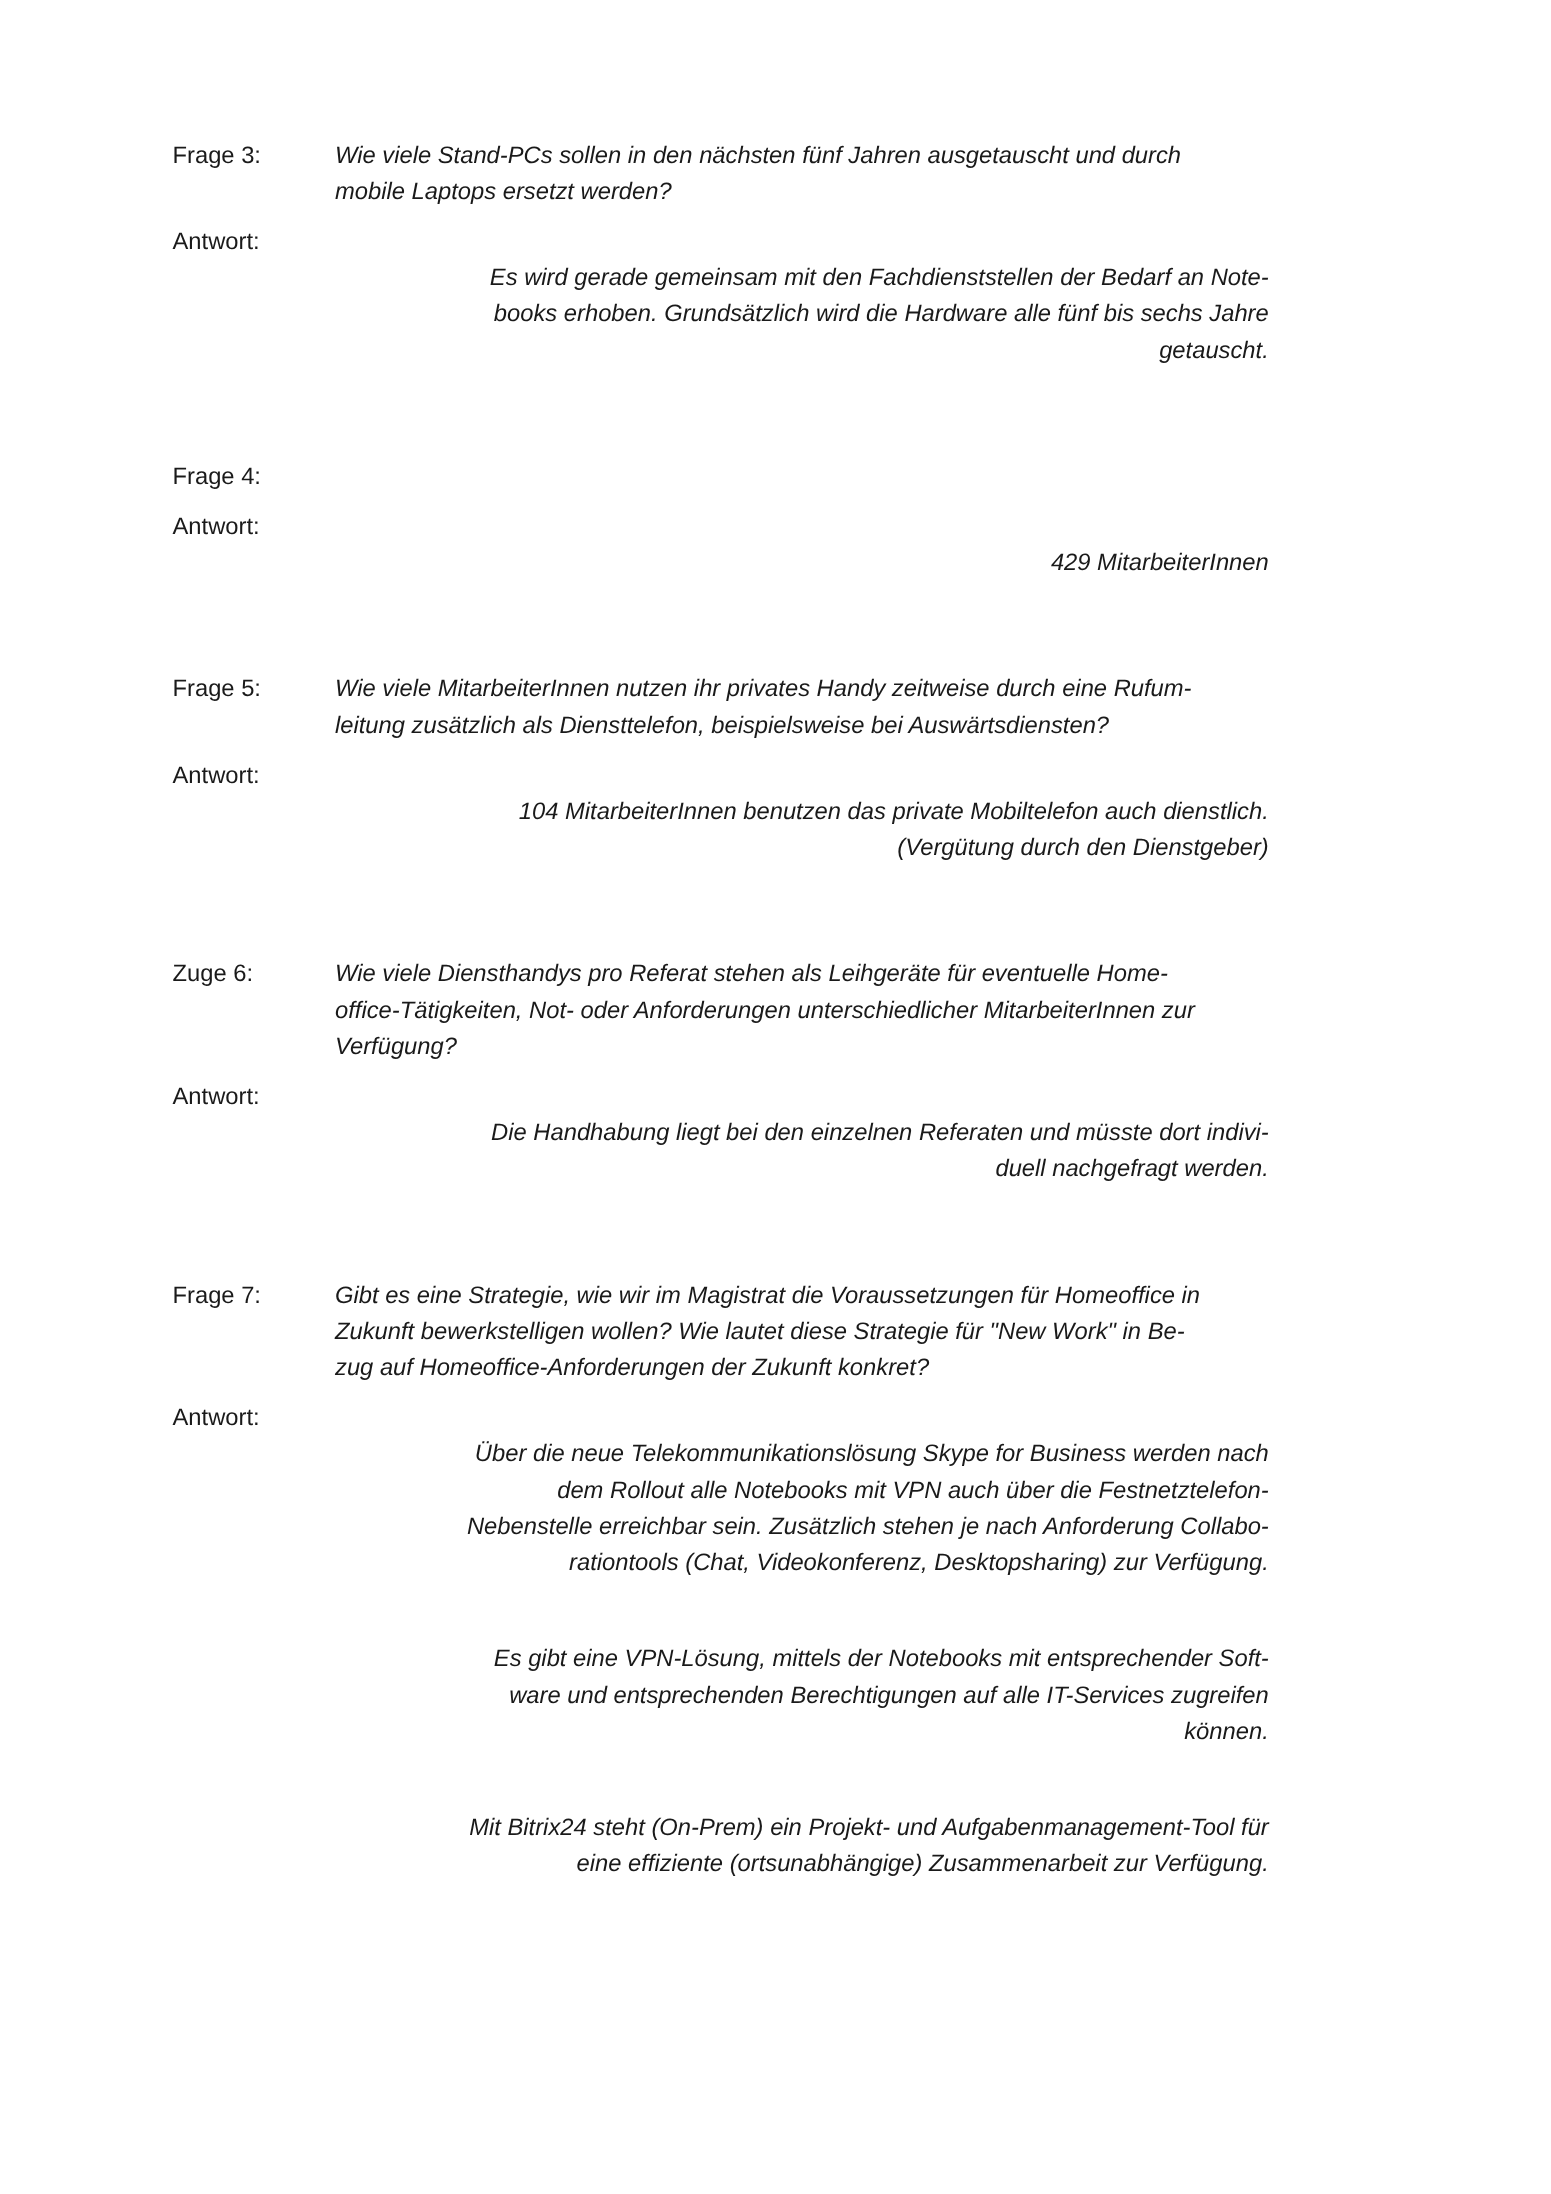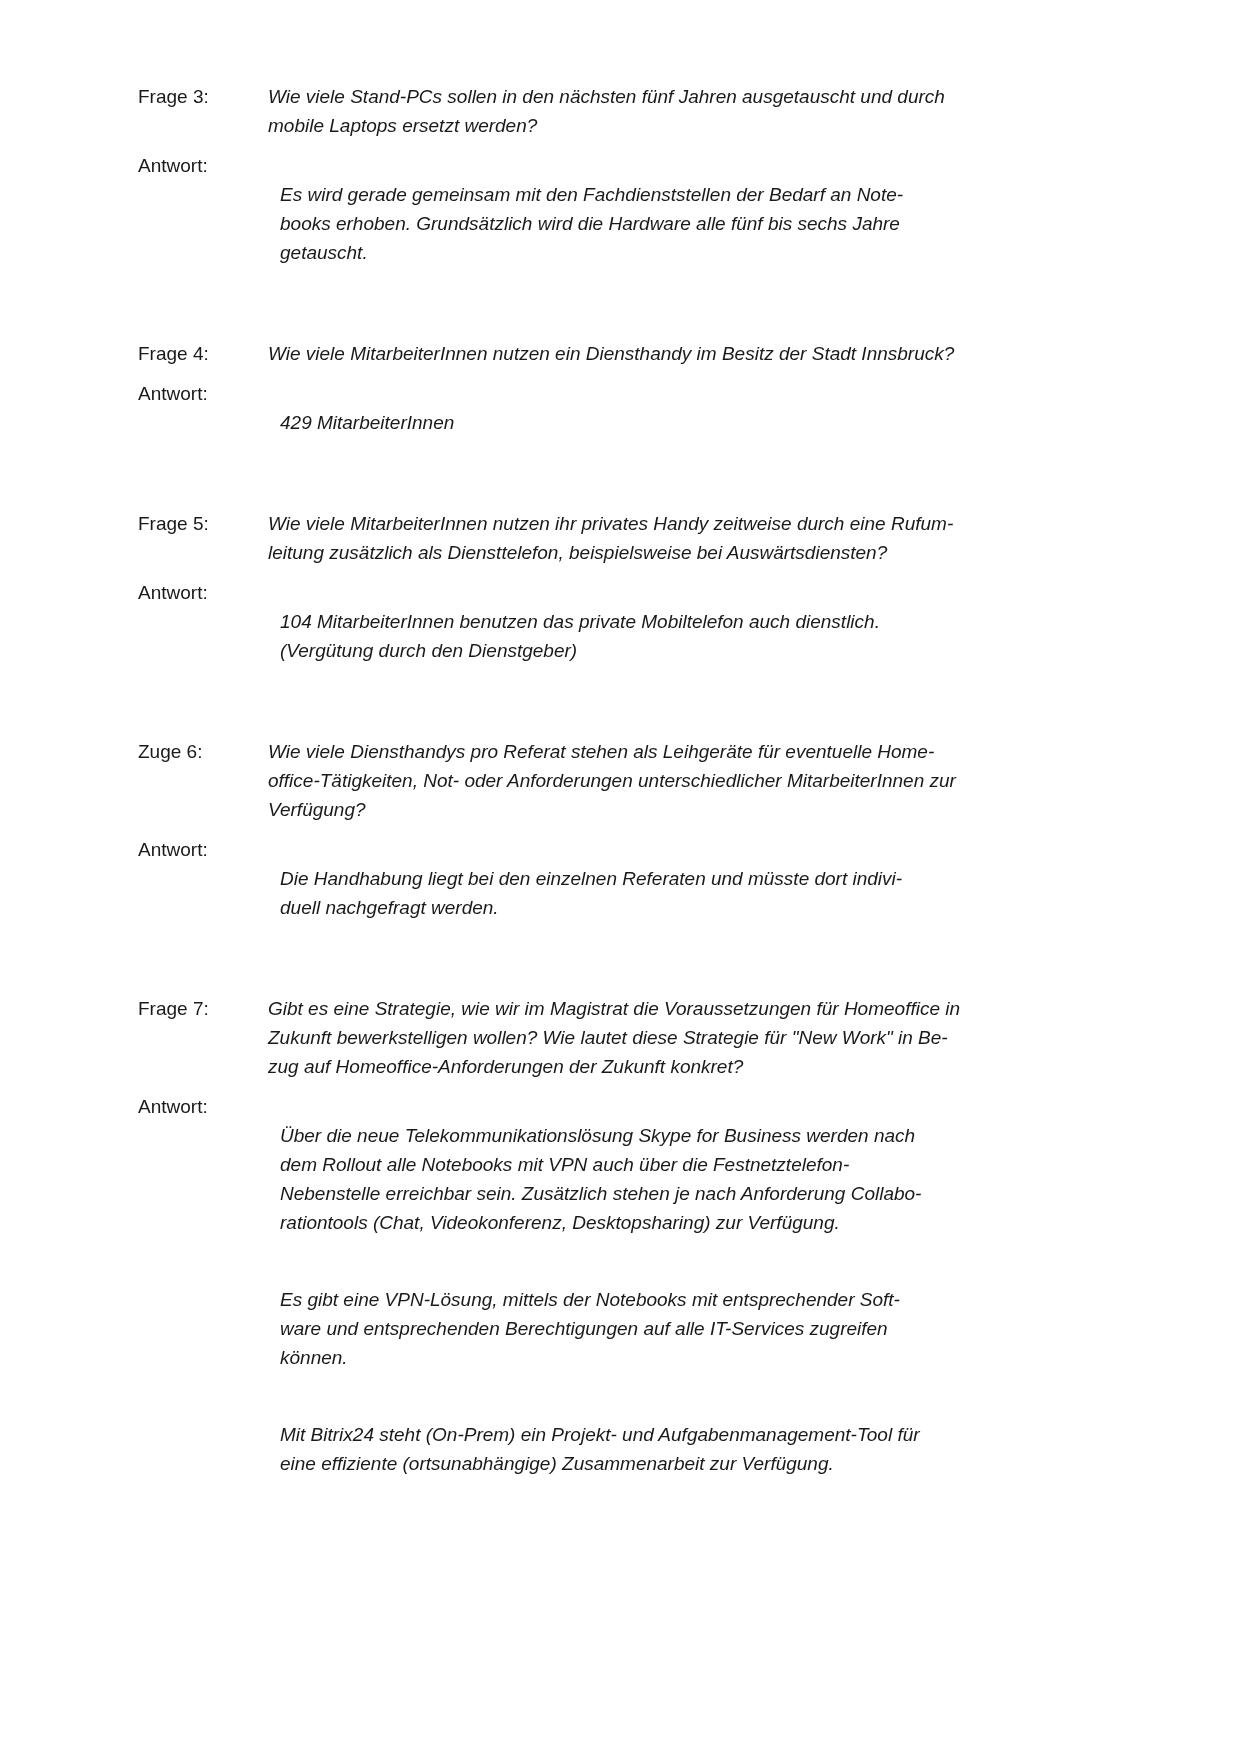--- a/index.html
+++ b/index.html
@@ -10,21 +10,21 @@
   body {
     width: 1241px;
     min-height: 1755px;
     font-family: "Liberation Sans", "DejaVu Sans", sans-serif;
     font-size: 19px;
     line-height: 29px;
     color: #1a1a1a;
     position: relative;
   }
   .content {
-    padding: 82px 226px 0 138px;
+    padding: 110px 226px 0 138px;
   }
   .qa-block {
     margin-bottom: 43px;
   }
   .row {
     display: flex;
     align-items: flex-start;
   }
   .question-row {
     margin-bottom: 11px;
@@ -32,22 +32,23 @@
   .label {
     flex: none;
     width: 130px;
   }
   .text {
     flex: 1;
     white-space: pre-line;
     font-style: italic;
   }
   .text p {
-    margin: 0 0 19px 12px;
+    margin: 0 0 19px 0;
     white-space: pre-line;
+    text-align: right;
   }
   .text p:last-child {
     margin-bottom: 0;
   }
 </style>
 </head>
 <body>
 
 <div class="content">
 
@@ -63,21 +64,20 @@
         <p>Es wird gerade gemeinsam mit den Fachdienststellen der Bedarf an Note-
 books erhoben. Grundsätzlich wird die Hardware alle fünf bis sechs Jahre
 getauscht.</p>
       </div>
     </div>
   </section>
 
   <section class="qa-block">
     <div class="row question-row">
       <div class="label">Frage 4:</div>
-      <div class="text">Wie viele MitarbeiterInnen nutzen ein Diensthandy im Besitz der Stadt Innsbruck?</div>
     </div>
     <div class="row answer-row">
       <div class="label">Antwort:</div>
       <div class="text">
         <p>429 MitarbeiterInnen</p>
       </div>
     </div>
   </section>
 
   <section class="qa-block">

